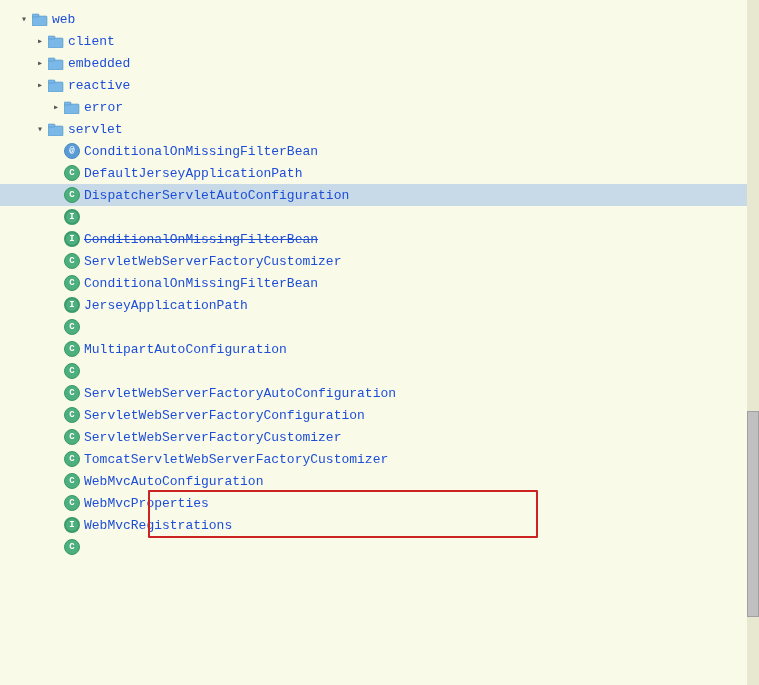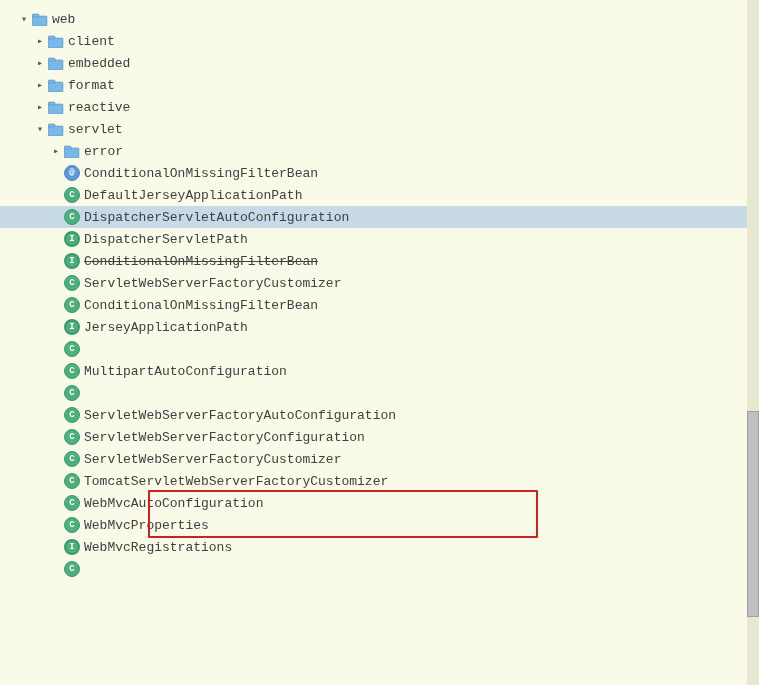--- a/index.html
+++ b/index.html
@@ -108,21 +108,21 @@
       border: 1px solid #3a9a6a;
     }
 
     .badge-a {
       background-color: #5b9bd5;
       color: white;
       border: 1px solid #4a8bc4;
     }
 
     .item-label {
-      color: #404040;
+      color: #1d4ed8;
     }
 
     .item-label.strikethrough {
       text-decoration: line-through;
     }
 
     .selection-box {
       position: absolute;
       border: 2px solid #cc2222;
       pointer-events: none;
@@ -189,58 +189,46 @@
       <div class="tree-item">
         <span class="indent"></span>
         <span class="indent"></span>
         <span class="arrow collapsed"></span>
         <span class="folder-icon">
           <svg viewBox="0 0 16 14" xmlns="http://www.w3.org/2000/svg">
     <rect x="0" y="4" width="15" height="10" rx="1" fill="#7ab8e8" stroke="#4a88b8" stroke-width="0.5"></rect>
     <rect x="0" y="2" width="7" height="3" rx="1" fill="#7ab8e8" stroke="#4a88b8" stroke-width="0.5"></rect>
   </svg>
         </span>
-        <span class="item-label">format</span>
-      </div>
-      <div class="tree-item">
+        <span class="item-label">reactive</span>
+      </div>
+      <div class="tree-item">
+        <span class="indent"></span>
         <span class="indent"></span>
         <span class="indent"></span>
         <span class="arrow collapsed"></span>
         <span class="folder-icon">
           <svg viewBox="0 0 16 14" xmlns="http://www.w3.org/2000/svg">
     <rect x="0" y="4" width="15" height="10" rx="1" fill="#7ab8e8" stroke="#4a88b8" stroke-width="0.5"></rect>
     <rect x="0" y="2" width="7" height="3" rx="1" fill="#7ab8e8" stroke="#4a88b8" stroke-width="0.5"></rect>
   </svg>
         </span>
-        <span class="item-label">reactive</span>
+        <span class="item-label">error</span>
       </div>
       <div class="tree-item">
         <span class="indent"></span>
         <span class="indent"></span>
         <span class="arrow expanded"></span>
         <span class="folder-icon">
           <svg viewBox="0 0 16 14" xmlns="http://www.w3.org/2000/svg">
     <rect x="0" y="4" width="15" height="10" rx="1" fill="#7ab8e8" stroke="#4a88b8" stroke-width="0.5"></rect>
     <rect x="0" y="2" width="7" height="3" rx="1" fill="#7ab8e8" stroke="#4a88b8" stroke-width="0.5"></rect>
   </svg>
         </span>
         <span class="item-label">servlet</span>
-      </div>
-      <div class="tree-item">
-        <span class="indent"></span>
-        <span class="indent"></span>
-        <span class="indent"></span>
-        <span class="arrow collapsed"></span>
-        <span class="folder-icon">
-          <svg viewBox="0 0 16 14" xmlns="http://www.w3.org/2000/svg">
-    <rect x="0" y="4" width="15" height="10" rx="1" fill="#7ab8e8" stroke="#4a88b8" stroke-width="0.5"></rect>
-    <rect x="0" y="2" width="7" height="3" rx="1" fill="#7ab8e8" stroke="#4a88b8" stroke-width="0.5"></rect>
-  </svg>
-        </span>
-        <span class="item-label">error</span>
       </div>
       <div class="tree-item">
         <span class="indent"></span>
         <span class="indent"></span>
         <span class="indent"></span>
         <span class="arrow empty"></span>
         <span class="class-badge badge-a">@</span>
         <span class="item-label">ConditionalOnMissingFilterBean</span>
       </div>
       <div class="tree-item">
@@ -258,21 +246,20 @@
         <span class="arrow empty"></span>
         <span class="class-badge badge-c">C</span>
         <span class="item-label">DispatcherServletAutoConfiguration</span>
       </div>
       <div class="tree-item">
         <span class="indent"></span>
         <span class="indent"></span>
         <span class="indent"></span>
         <span class="arrow empty"></span>
         <span class="class-badge badge-i" style="background-color: rgb(76, 175, 125); border: 2px solid rgb(58, 154, 106);">I</span>
-        <span class="item-label">DispatcherServletPath</span>
       </div>
       <div class="tree-item">
         <span class="indent"></span>
         <span class="indent"></span>
         <span class="indent"></span>
         <span class="arrow empty"></span>
         <span class="class-badge badge-i" style="background-color: rgb(76, 175, 125); border: 2px solid rgb(58, 154, 106);">I</span>
         <span class="item-label strikethrough">ConditionalOnMissingFilterBean</span>
       </div>
       <div class="tree-item">

